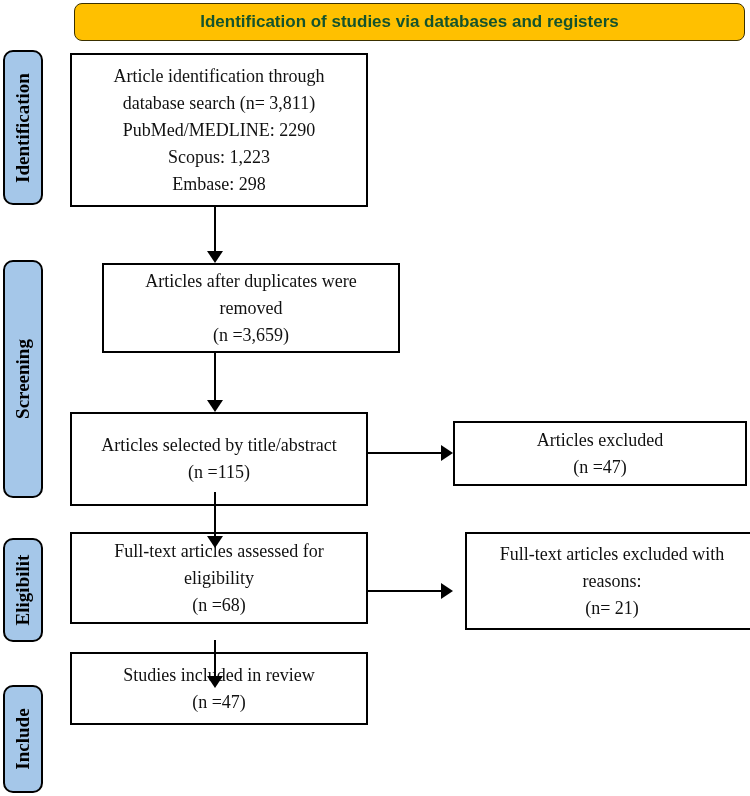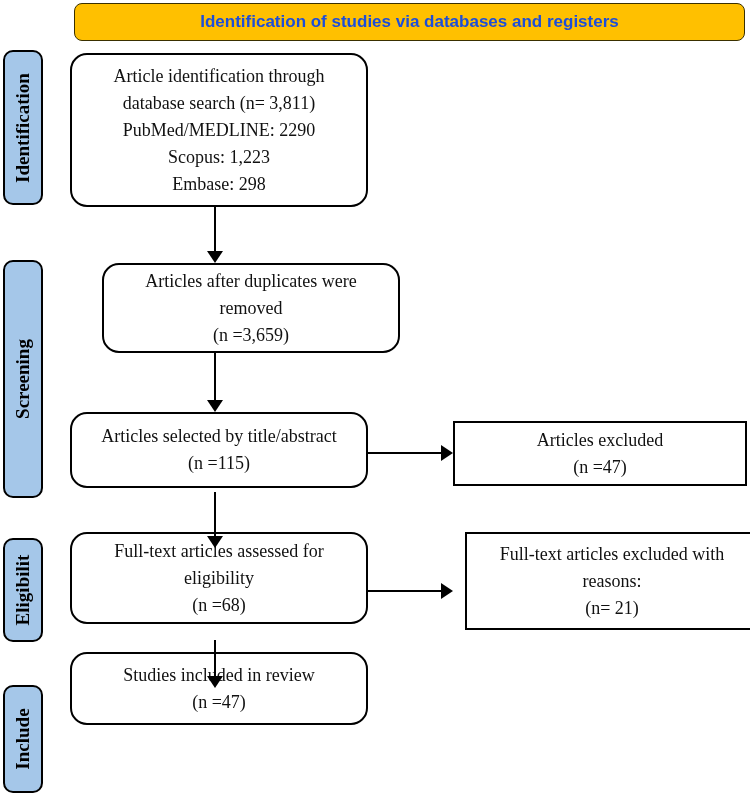--- a/index.html
+++ b/index.html
@@ -19,21 +19,21 @@
     position: absolute;
     left: 74px; top: 3px;
     width: 671px; height: 38px;
     background: var(--header_bg, #FFC000);
     border: 1.5px solid #3a3000;
     border-radius: 8px;
     display: flex; align-items: center; justify-content: center;
     font-family: "Liberation Sans", sans-serif;
     font-weight: bold;
     font-size: 17px;
-    color: #1d4ed8;
+    color: #14532d;
   }
 
   
   .stage {
     position: absolute;
     left: 3px;
     width: 40px;
     background: var(--stage_bg, #A5C7E9);
     border: 2.5px solid #000000;
     border-radius: 10px;
@@ -57,25 +57,25 @@
     position: absolute;
     background: #ffffff;
     border: 2.5px solid #000000;
     display: flex; flex-direction: column;
     align-items: center; justify-content: center;
     text-align: center;
     font-size: 18px;
     line-height: 27px;
     padding: 2px 6px;
   }
-  .main { left: 70px; width: 298px; border-radius: 17px; }
+  .main { left: 70px; width: 298px; }
   .side { left: 453px; width: 294px; }
   .box1 { top: 53px;  height: 154px; }
   .box2 { top: 263px; height: 90px; margin-left: 32px; }
-  .box3 { top: 412px; height: 76px; }
+  .box3 { top: 412px; height: 94px; }
   .box4 { top: 532px; height: 92px; }
   .box5 { top: 652px; height: 73px; }
   .sbox1 { top: 421px; height: 65px; }
   .sbox2 { top: 532px; height: 98px; margin-left: 12px; }
 
   
   .varrow {
     position: absolute;
     width: 16px;
     margin-left: -8px;

